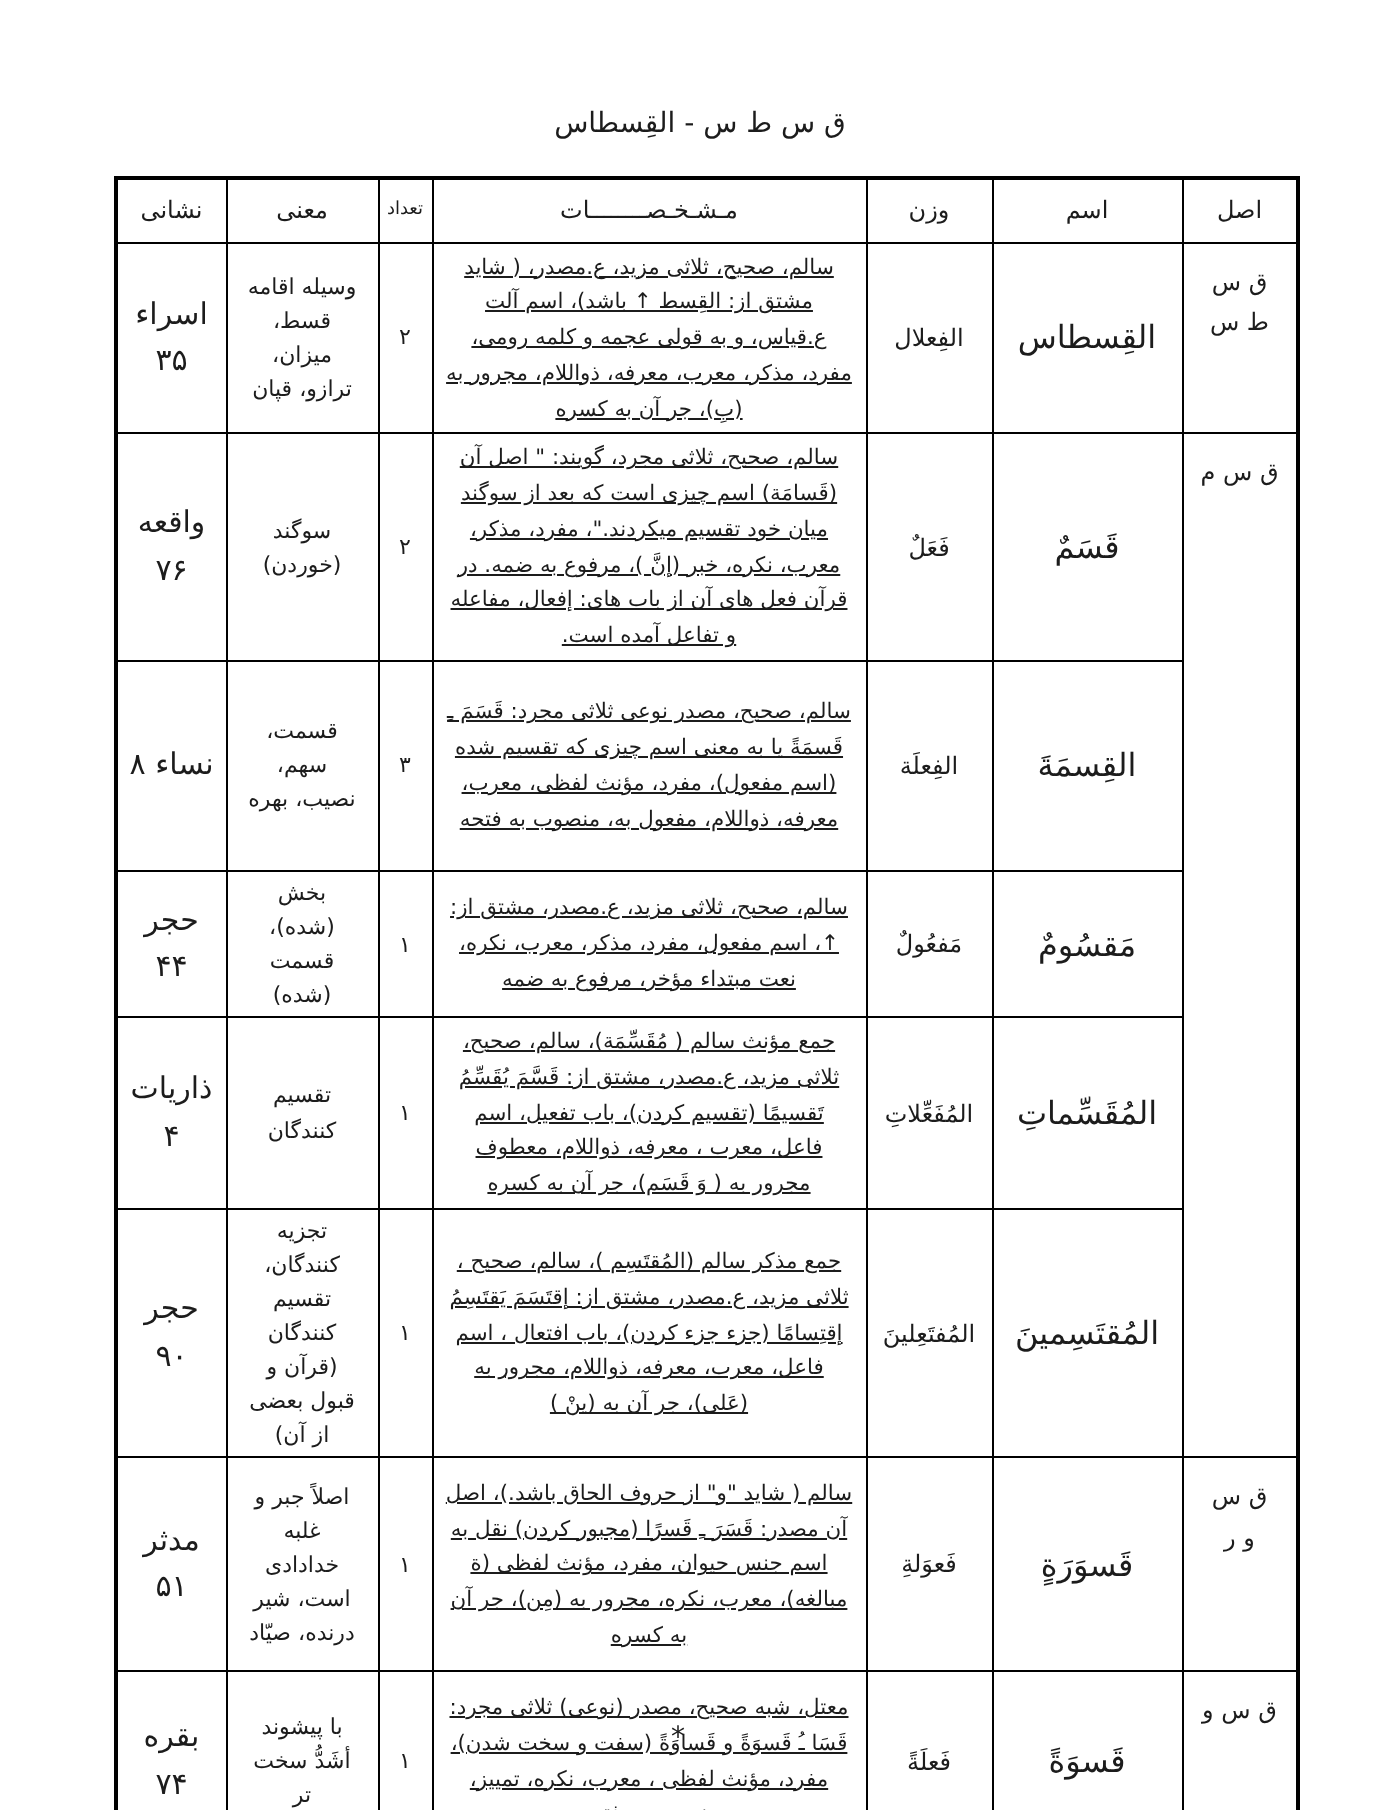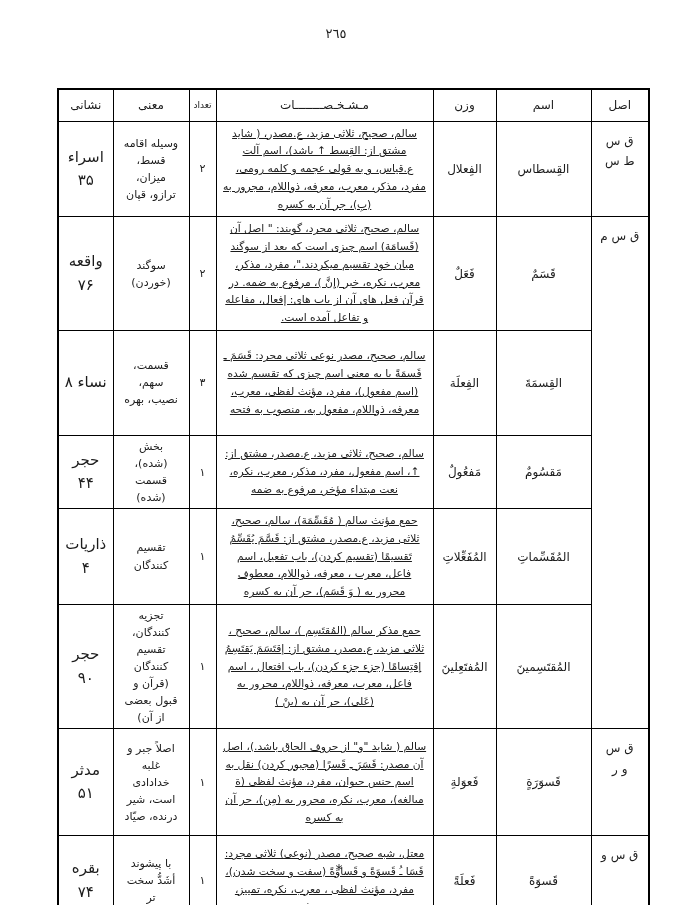--- a/index.html
+++ b/index.html
@@ -26,38 +26,38 @@
     font-family:"DejaVu Sans", sans-serif;
   }
   thead tr { height:32px; }
   thead th {
     font-weight:normal; font-size:12px; 
     border-bottom:2px solid #000; background:#fff;
   }
   thead th.col-tedad { font-size:9px; }
   td { vertical-align:middle; text-align:center; background:#fff; }
   td.col-asl  { font-size:12px; vertical-align:top; padding-top:9px; white-space:pre-line; line-height:1.7;border-radius:23px; }
-  td.col-esm  { font-size:12px; }
+  td.col-esm  { font-size:16px; }
   td.col-vazn { font-size:12px; }
   td.col-mosh { font-size:10.7px; line-height:1.66; padding:3px 6px;text-decoration:underline; }
   td.col-tedad { font-size:11px; }
   td.col-mani { font-size:11px; line-height:1.55; padding:2px 9px; }
   td.col-neshani { font-size:15px; line-height:1.55; padding:2px 3px; }
   .footer-mark {
     position:absolute; top:861px; left:0; right:22px;
     text-align:center; font-size:14px;
   }
 </style>
 </head>
 <body>
 
 <div class="page">
 
-  <div class="page-number">٢٦٥</div>
 
+  <div class="page-title">ق س ط س -  القِسطاس</div>
 
   <div class="table-wrap">
     <table class="dict">
       <colgroup>
         <col style="width:58px">
         <col style="width:95px">
         <col style="width:63px">
         <col style="width:217px">
         <col style="width:27px">
         <col style="width:76px">

